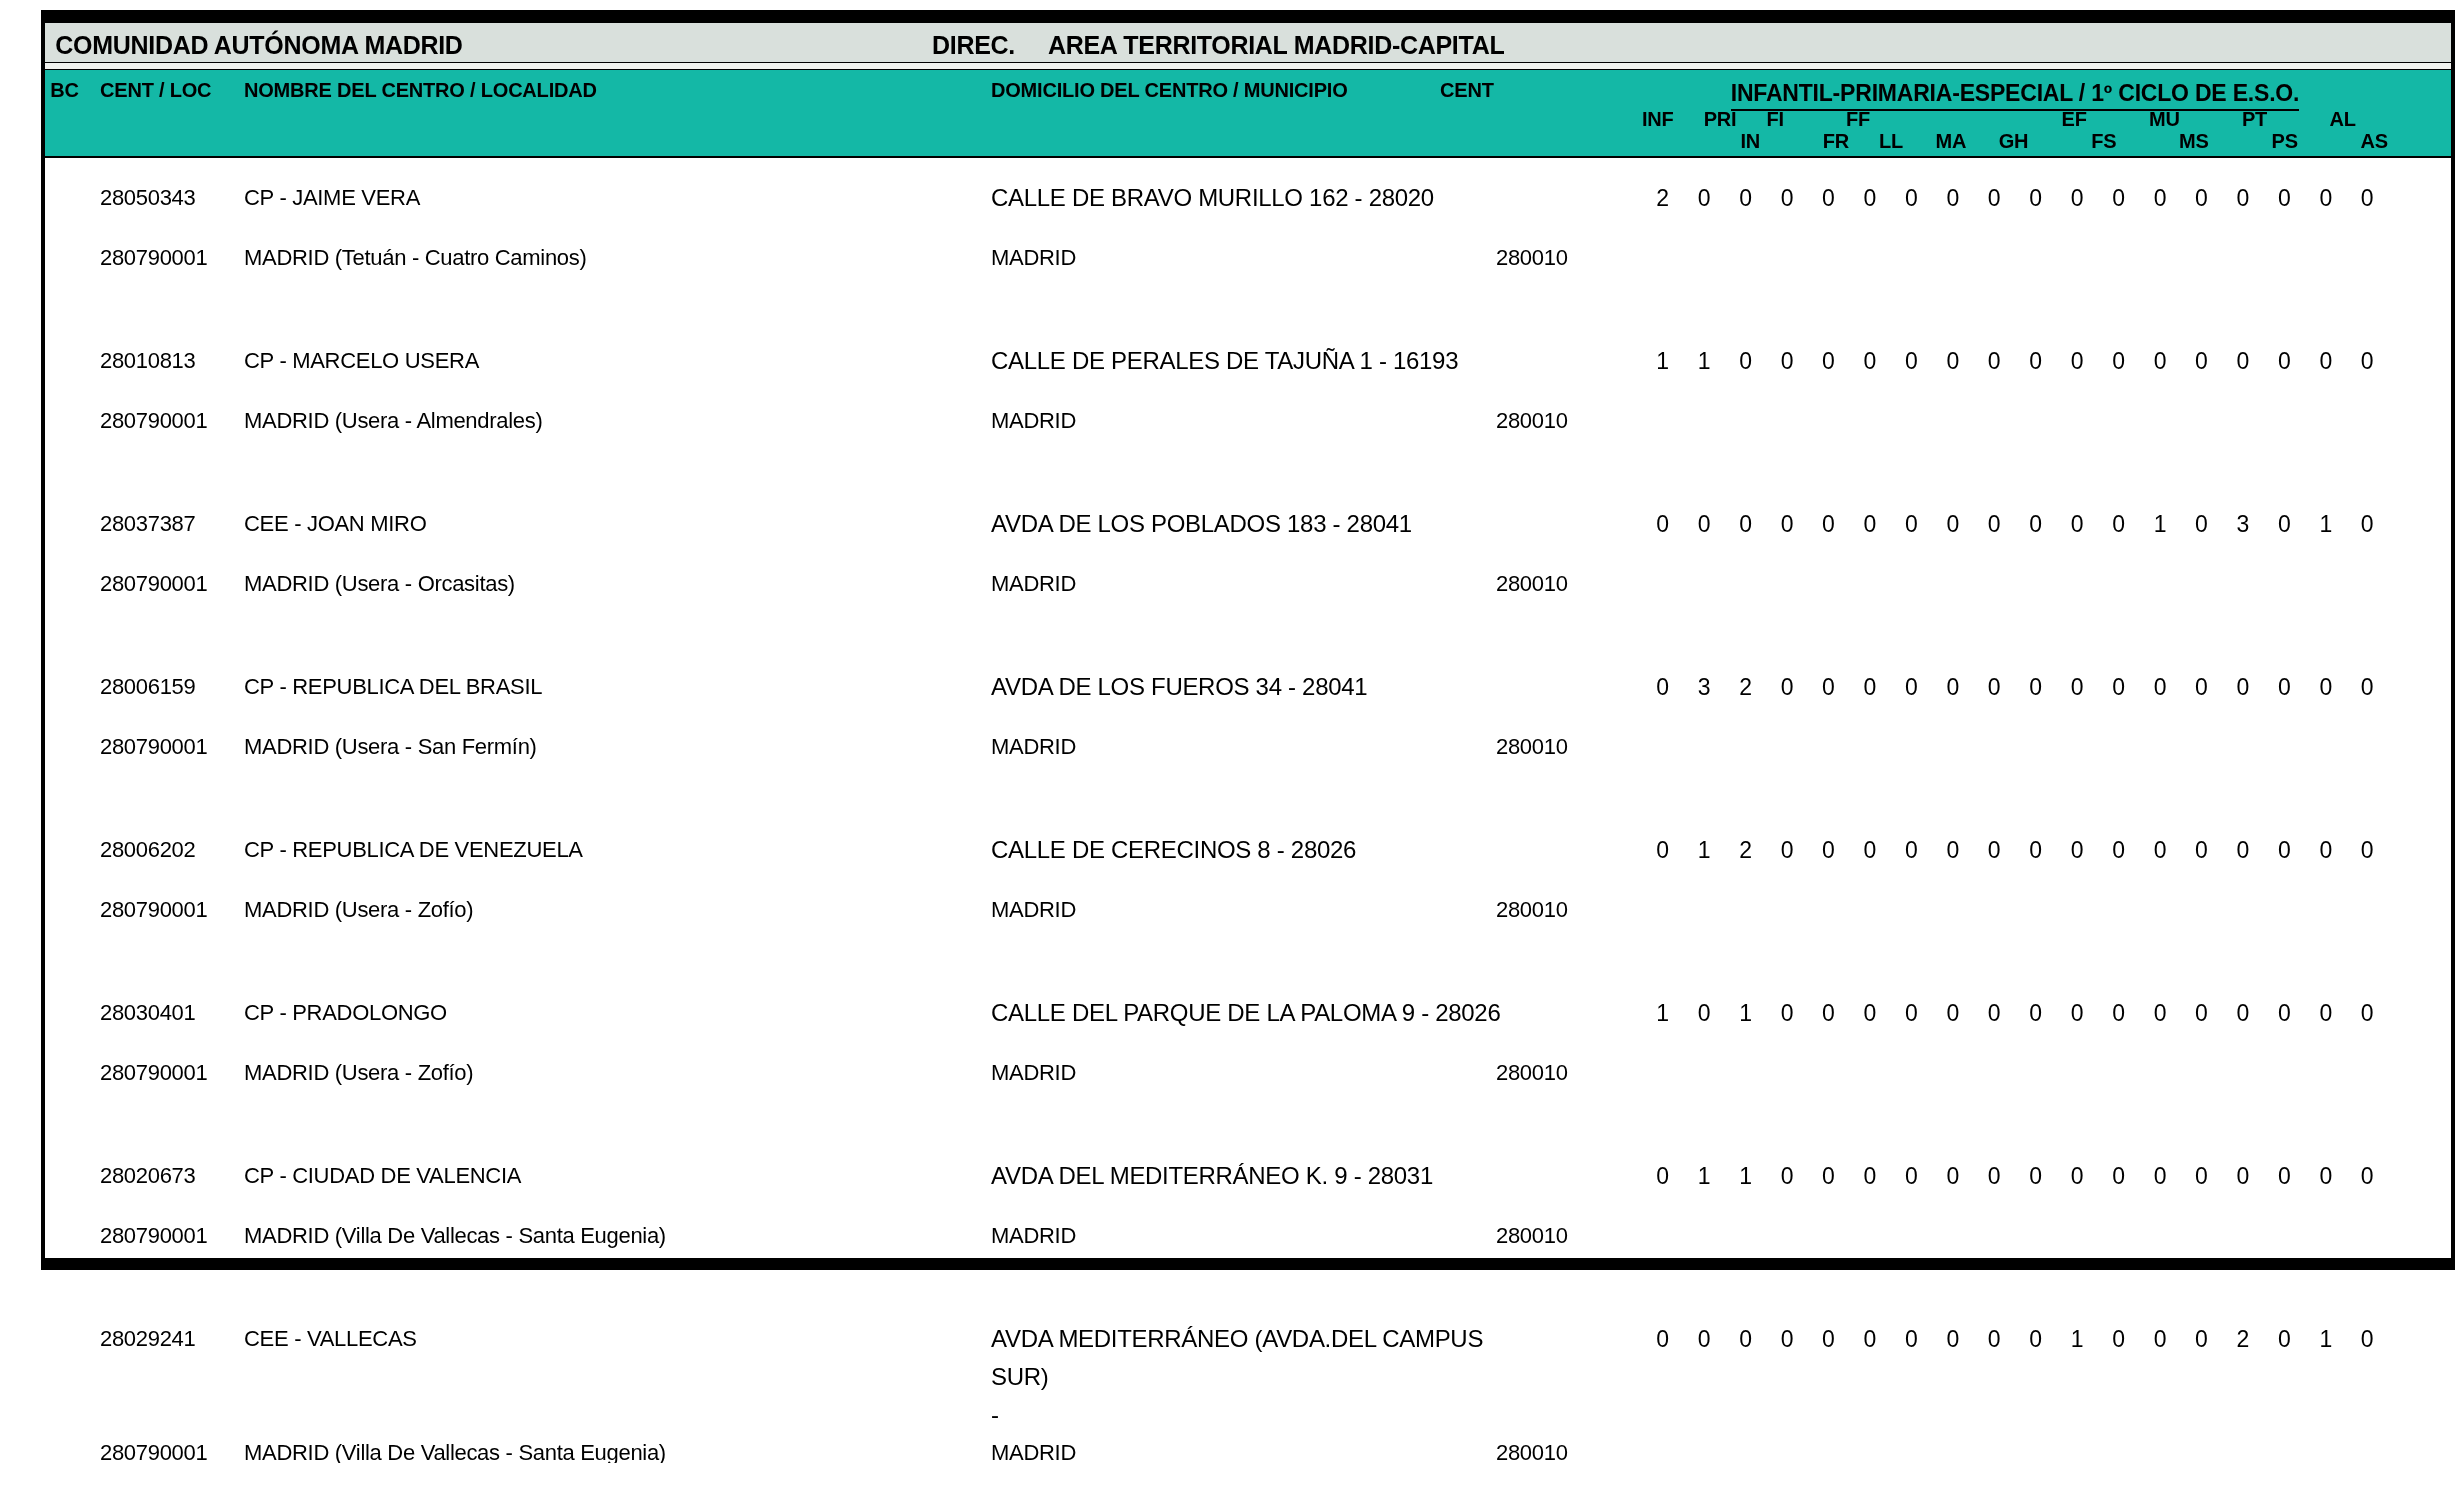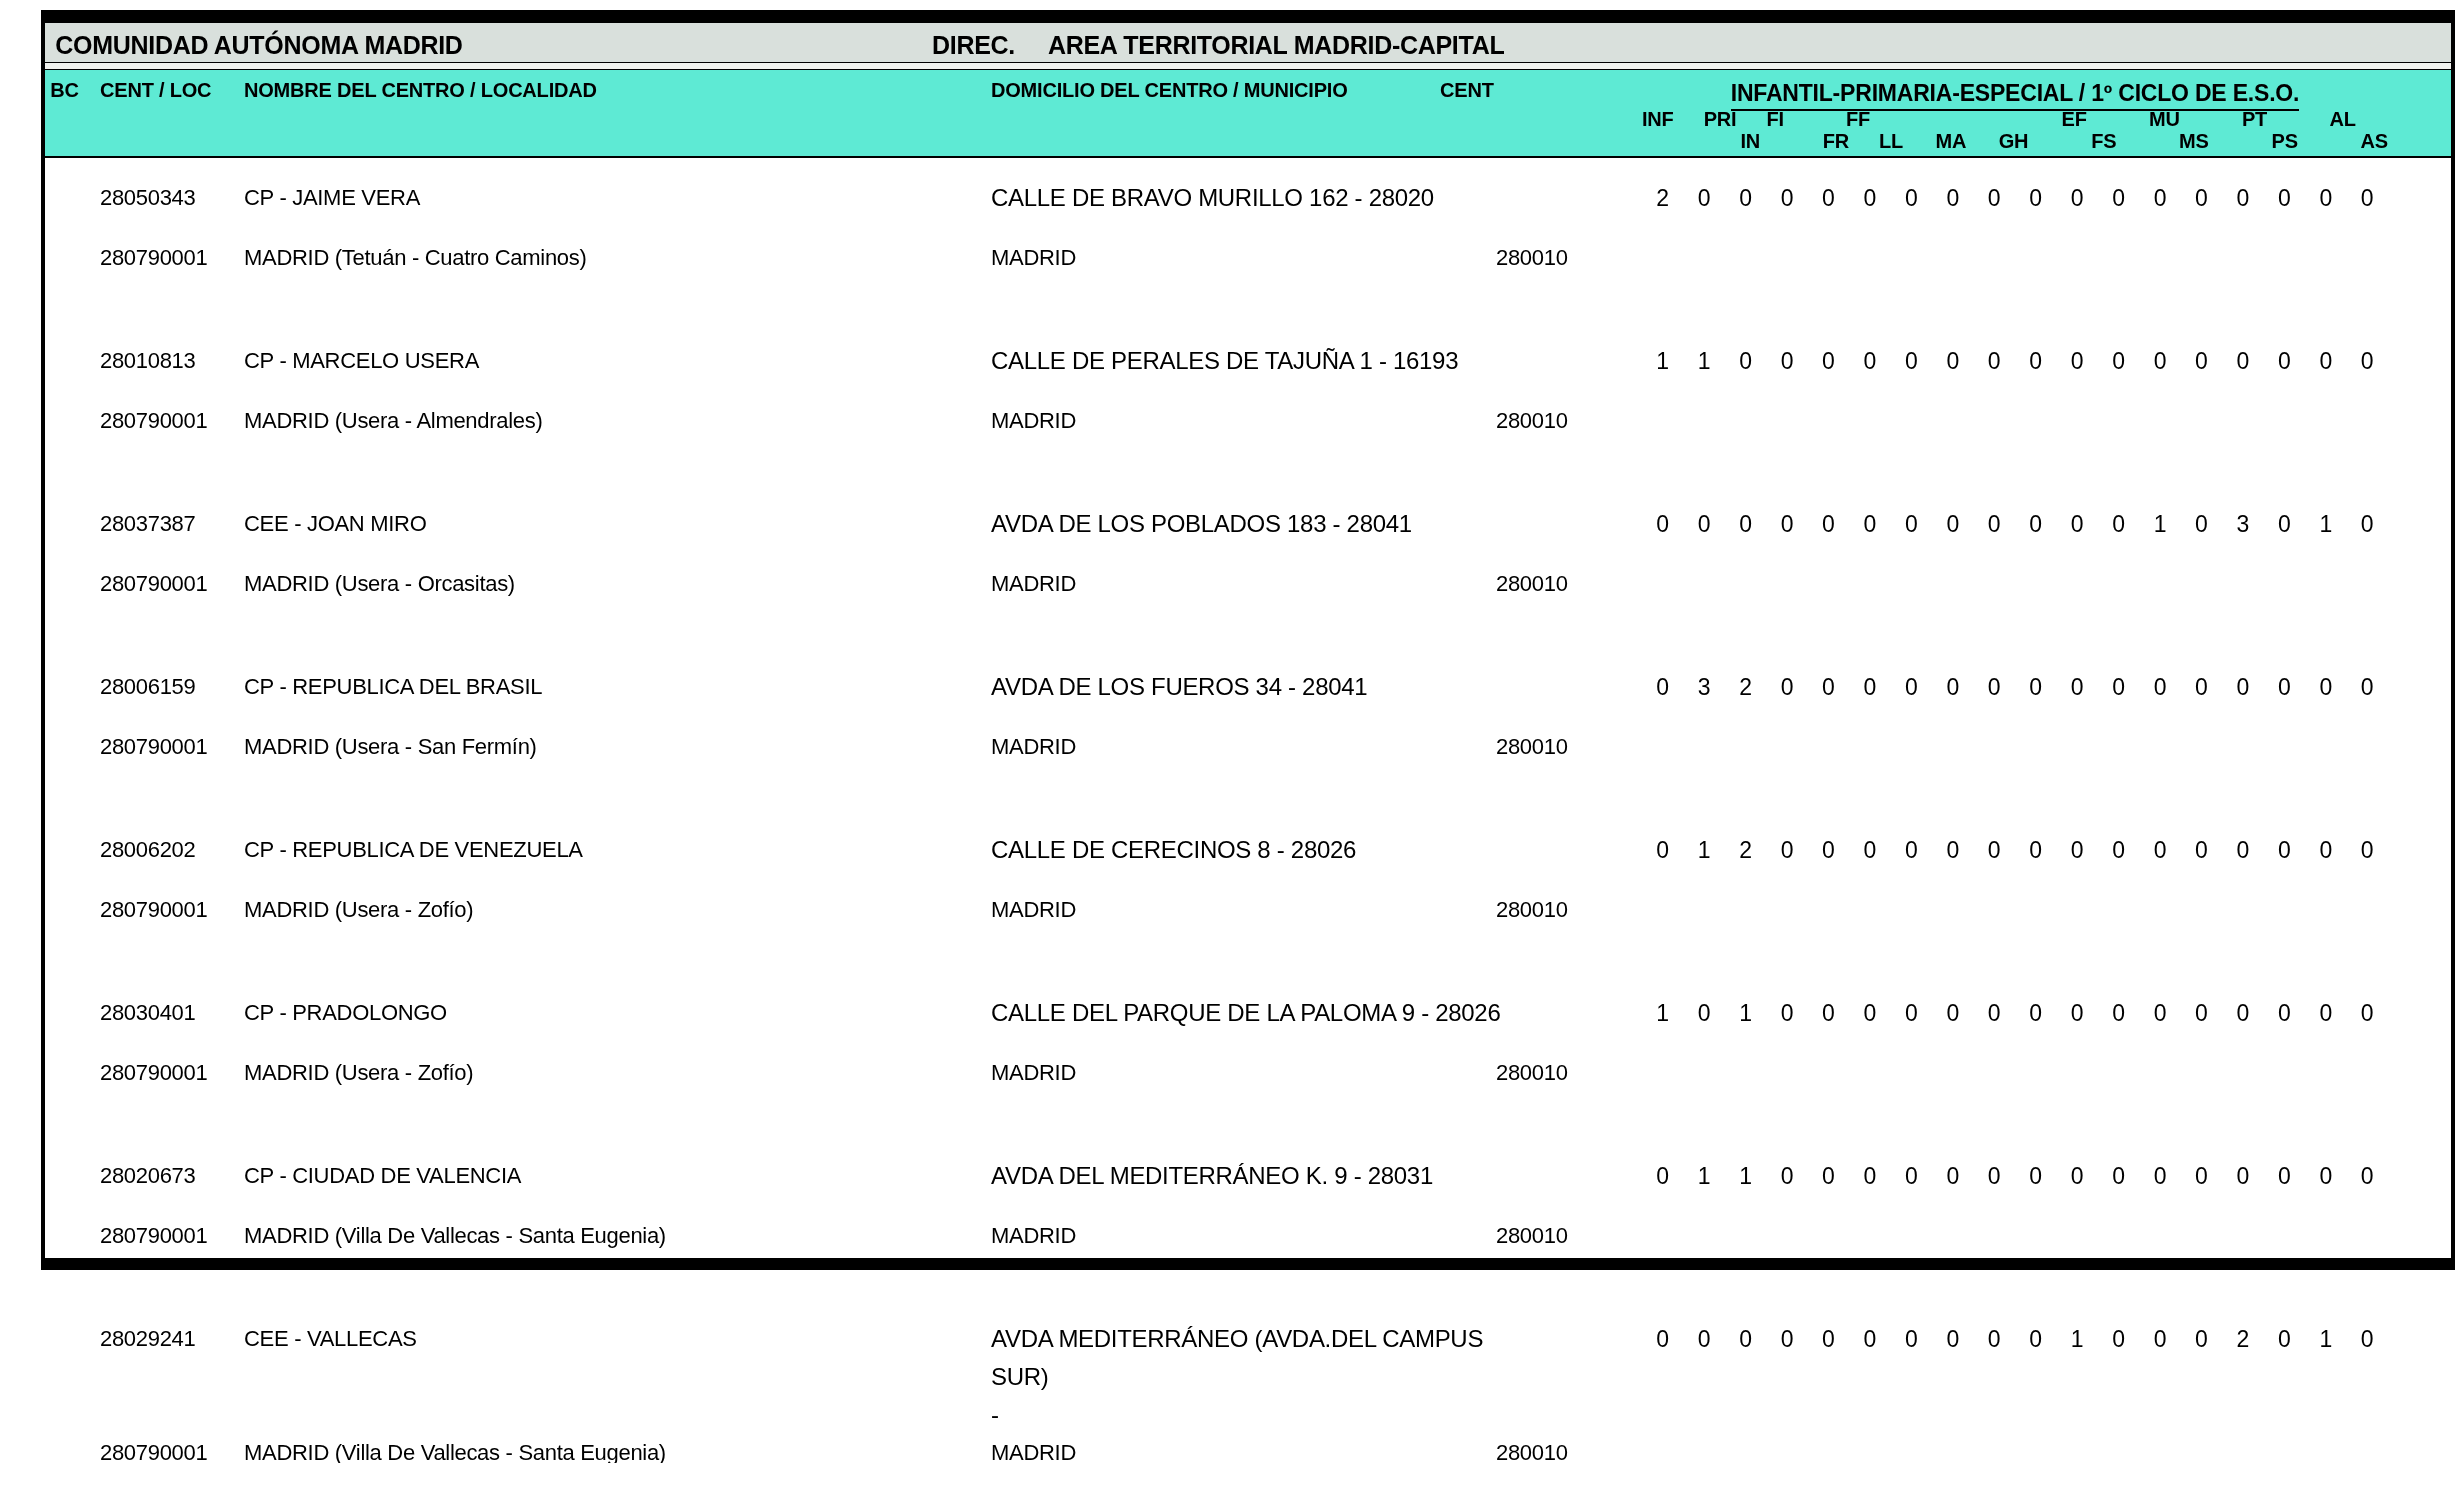--- a/index.html
+++ b/index.html
@@ -6,21 +6,21 @@
   .page{position:relative;width:2462px;height:1499px;background:#ffffff;
         font-family:"Liberation Sans",sans-serif;color:#000;overflow:hidden;}
   .frame{position:absolute;left:24px;top:10px;width:2414px;height:1260px;
          border-left:4.3px solid #000;border-right:4.3px solid #000;box-sizing:border-box;background:#fff;margin-left:17px;}
   .top-bar{height:13px;background:#000;}
   .bottom-bar{position:absolute;left:0;right:0;bottom:0;height:12px;background:#000;}
   .title-band{position:relative;height:39px;background:#d9e0dc;}
   .org{position:absolute;left:10.3px;top:7.7px;font-size:25px;font-weight:bold;letter-spacing:-0.3px;}
   .direc-wrap{position:absolute;left:887px;top:7.7px;font-size:25px;font-weight:bold;letter-spacing:-0.3px;display:flex;gap:33px;}
   .dbl-line{height:6px;background:#f0f2ee;border-top:1.7px solid #000;border-bottom:1.7px solid #000;}
-  .col-header{position:relative;height:86px;background:#5eead4;border-bottom:2.6px solid #000;box-sizing:content-box;}
+  .col-header{position:relative;height:86px;background:#14b8a6;border-bottom:2.6px solid #000;box-sizing:content-box;}
   .hlbl{position:absolute;top:8.6px;font-size:20px;font-weight:bold;letter-spacing:-0.2px;white-space:nowrap;}
   .hlbl.bc{left:5.2px;}
   .hlbl.centloc{left:55px;text-align:right;}
   .hlbl.nombre{left:199px;}
   .hlbl.domicilio{left:946px;}
   .hlbl.zona{left:1395px;}
   .group-head{position:absolute;left:1597px;width:746px;top:10.3px;text-align:center;}
   .group-head span{display:inline-block;font-size:23px;font-weight:bold;border-bottom:2.6px solid #000;
                    padding-bottom:1.7px;letter-spacing:-0.2px;white-space:nowrap;}
   .sub-row{position:absolute;left:1597px;width:746px;display:grid;grid-template-columns:repeat(18,1fr);gap:30px;}

